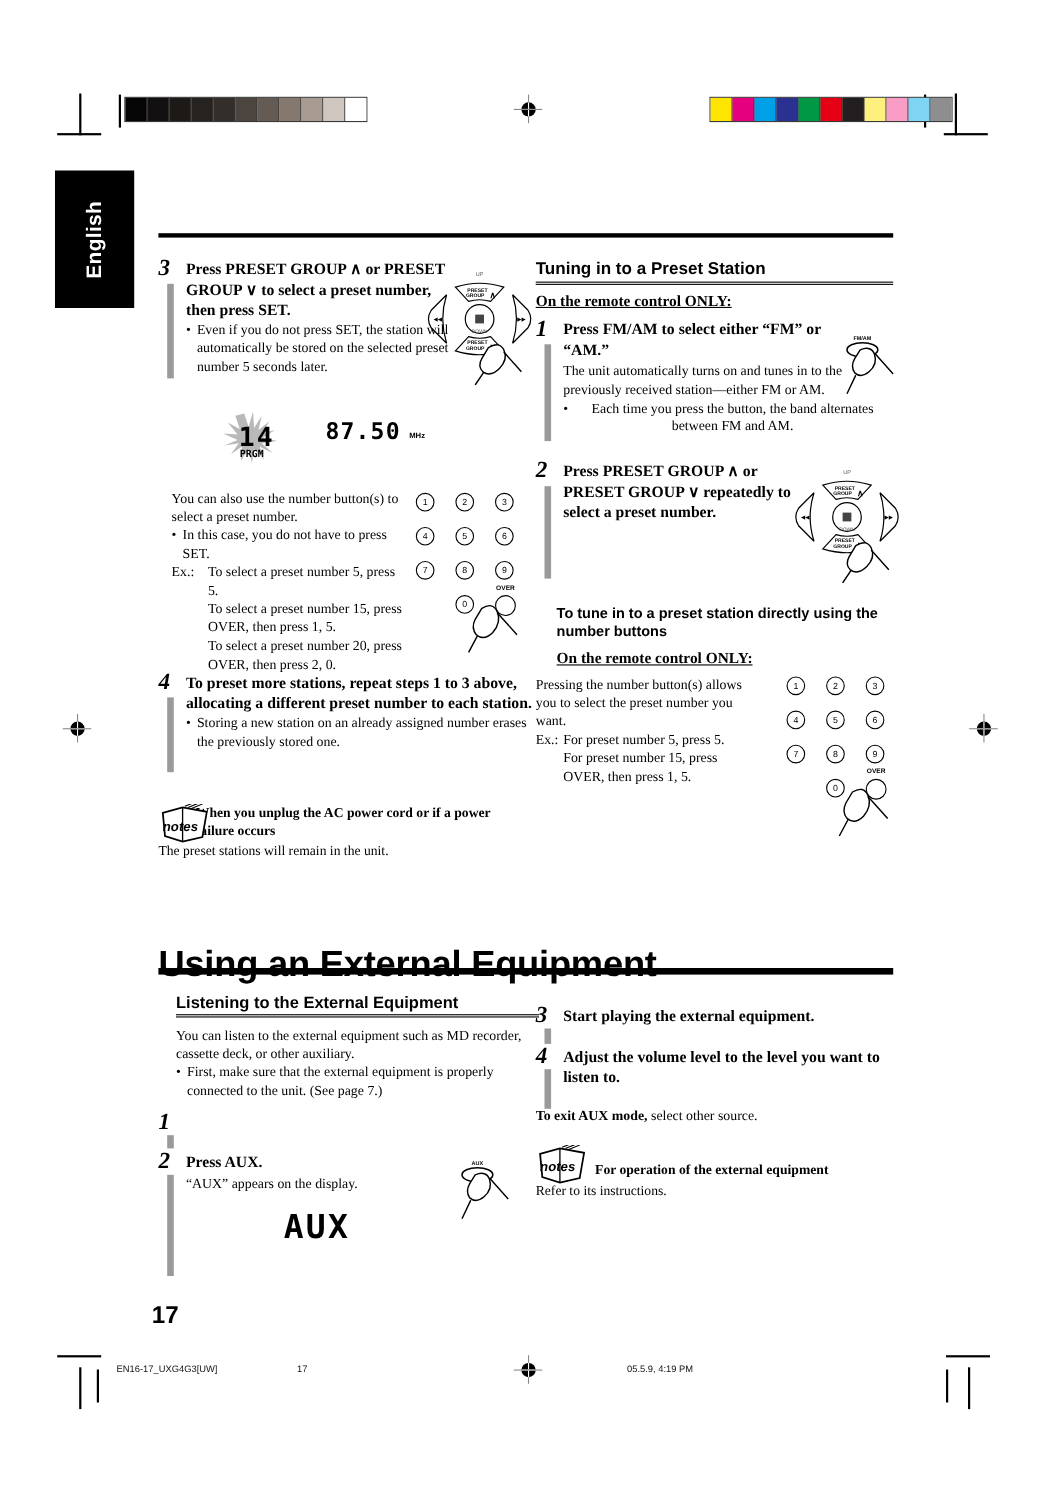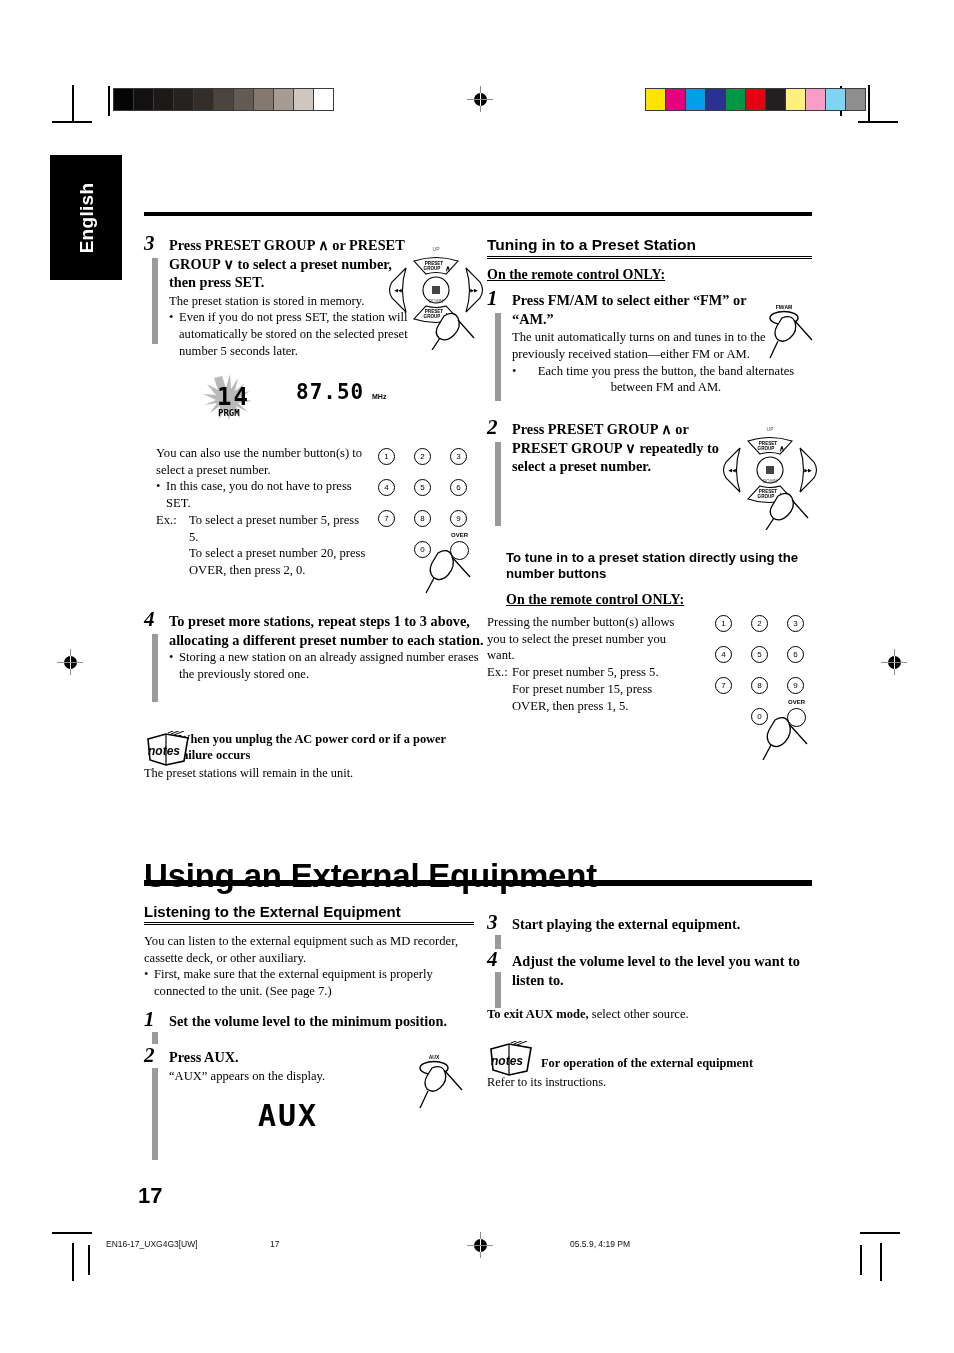--- a/index.html
+++ b/index.html
@@ -147,21 +147,20 @@
 </div>
 
 <div class="toprule"></div>
 
 <div class="col colL">
 
   <div class="step" style="min-height:104px;">
     <span class="num">3</span>
     <span class="bar" style="top:22px;height:86px;"></span>
     <h4 style="width:238px;">Press PRESET GROUP ∧ or PRESET GROUP ∨ to select a preset number, then press SET.</h4>
-    <p>The preset station is stored in memory.</p>
     <ul>
       <li style="width:230px;">Even if you do not press SET, the station will automatically be stored on the selected preset number 5 seconds later.</li>
     </ul>
   </div>
 </div>
 
 <svg class="abs" style="left:384px;top:238px;" width="104" height="112" viewBox="0 0 104 112">
   <g fill="none" stroke="#000" stroke-width="1.1">
     <path d="M22 30 L8 44 Q3 52 8 60 L22 74 Q15 52 22 30Z"></path>
     <path d="M82 30 L96 44 Q101 52 96 60 L82 74 Q89 52 82 30Z"></path>
@@ -199,20 +198,21 @@
   <span style="position:absolute;left:172px;top:21px;font-family:'Liberation Sans',sans-serif;font-size:7px;font-weight:bold;">MHz</span>
 </div>
 
 <div class="abs" style="left:156px;top:445px;width:210px;">
   <p class="body-p">You can also use the number button(s) to select a preset number.</p>
   <p class="body-li">In this case, you do not have to press SET.</p>
   <div style="display:flex;margin-top:0;">
     <span class="body-p" style="flex:0 0 33px;">Ex.:</span>
     <div style="flex:1;">
       <p class="body-p">To select a preset number 5, press 5.</p>
+      <p class="body-p">To select a preset number 15, press OVER, then press 1, 5.</p>
       <p class="body-p">To select a preset number 20, press OVER, then press 2, 0.</p>
     </div>
   </div>
 </div>
 
 <div class="kp" id="keypad-left" style="left:378px;top:448px;width:100px;height:120px;">
     <div class="k" style="left: 0px; top: 0px;">1</div>
     <div class="k" style="left: 36px; top: 0px;">2</div>
     <div class="k" style="left: 72px; top: 0px;">3</div>
     <div class="k" style="left: 0px; top: 31px;">4</div>
@@ -346,31 +346,30 @@
 <svg class="abs" style="left:761px;top:712px;" width="60" height="50" viewBox="0 0 60 50">
   <g fill="#fff" stroke="#000" stroke-width="1.3" stroke-linejoin="round">
     <path d="M14 8 Q24 2 28 11 Q32 21 24 30 Q16 38 9 32 Q4 26 8 18 Z"></path>
   </g>
   <path d="M28 12 L46 32 M10 33 L2 48" fill="none" stroke="#000" stroke-width="1.3"></path>
 </svg>
 
 <h1 class="bigtitle">Using an External Equipment</h1>
 <div class="bigrule"></div>
 
-<div class="abs" style="left:144px;top:903px;width:330px;">
+<div class="abs" style="left:160px;top:903px;width:330px;">
   <h3 class="sub" style="font-size:15px;">Listening to the External Equipment</h3>
   <p class="body-p" style="">You can listen to the external equipment such as MD recorder, cassette deck, or other auxiliary.</p>
   <p class="body-li">First, make sure that the external equipment is properly connected to the unit. (See page 7.)</p>
 </div>
 
 <div class="abs" style="left:144px;top:1012px;width:340px;">
   <div class="step" style="min-height:28px;">
     <span class="num">1</span>
     <span class="bar" style="top:20px;height:12px;"></span>
-    <h4 style="width:312px;">Set the volume level to the minimum position.</h4>
   </div>
 </div>
 
 <div class="abs" style="left:144px;top:1048px;width:340px;">
   <div class="step" style="min-height:110px;">
     <span class="num">2</span>
     <span class="bar" style="top:20px;height:92px;"></span>
     <h4>Press AUX.</h4>
     <p>“AUX” appears on the display.</p>
   </div>

